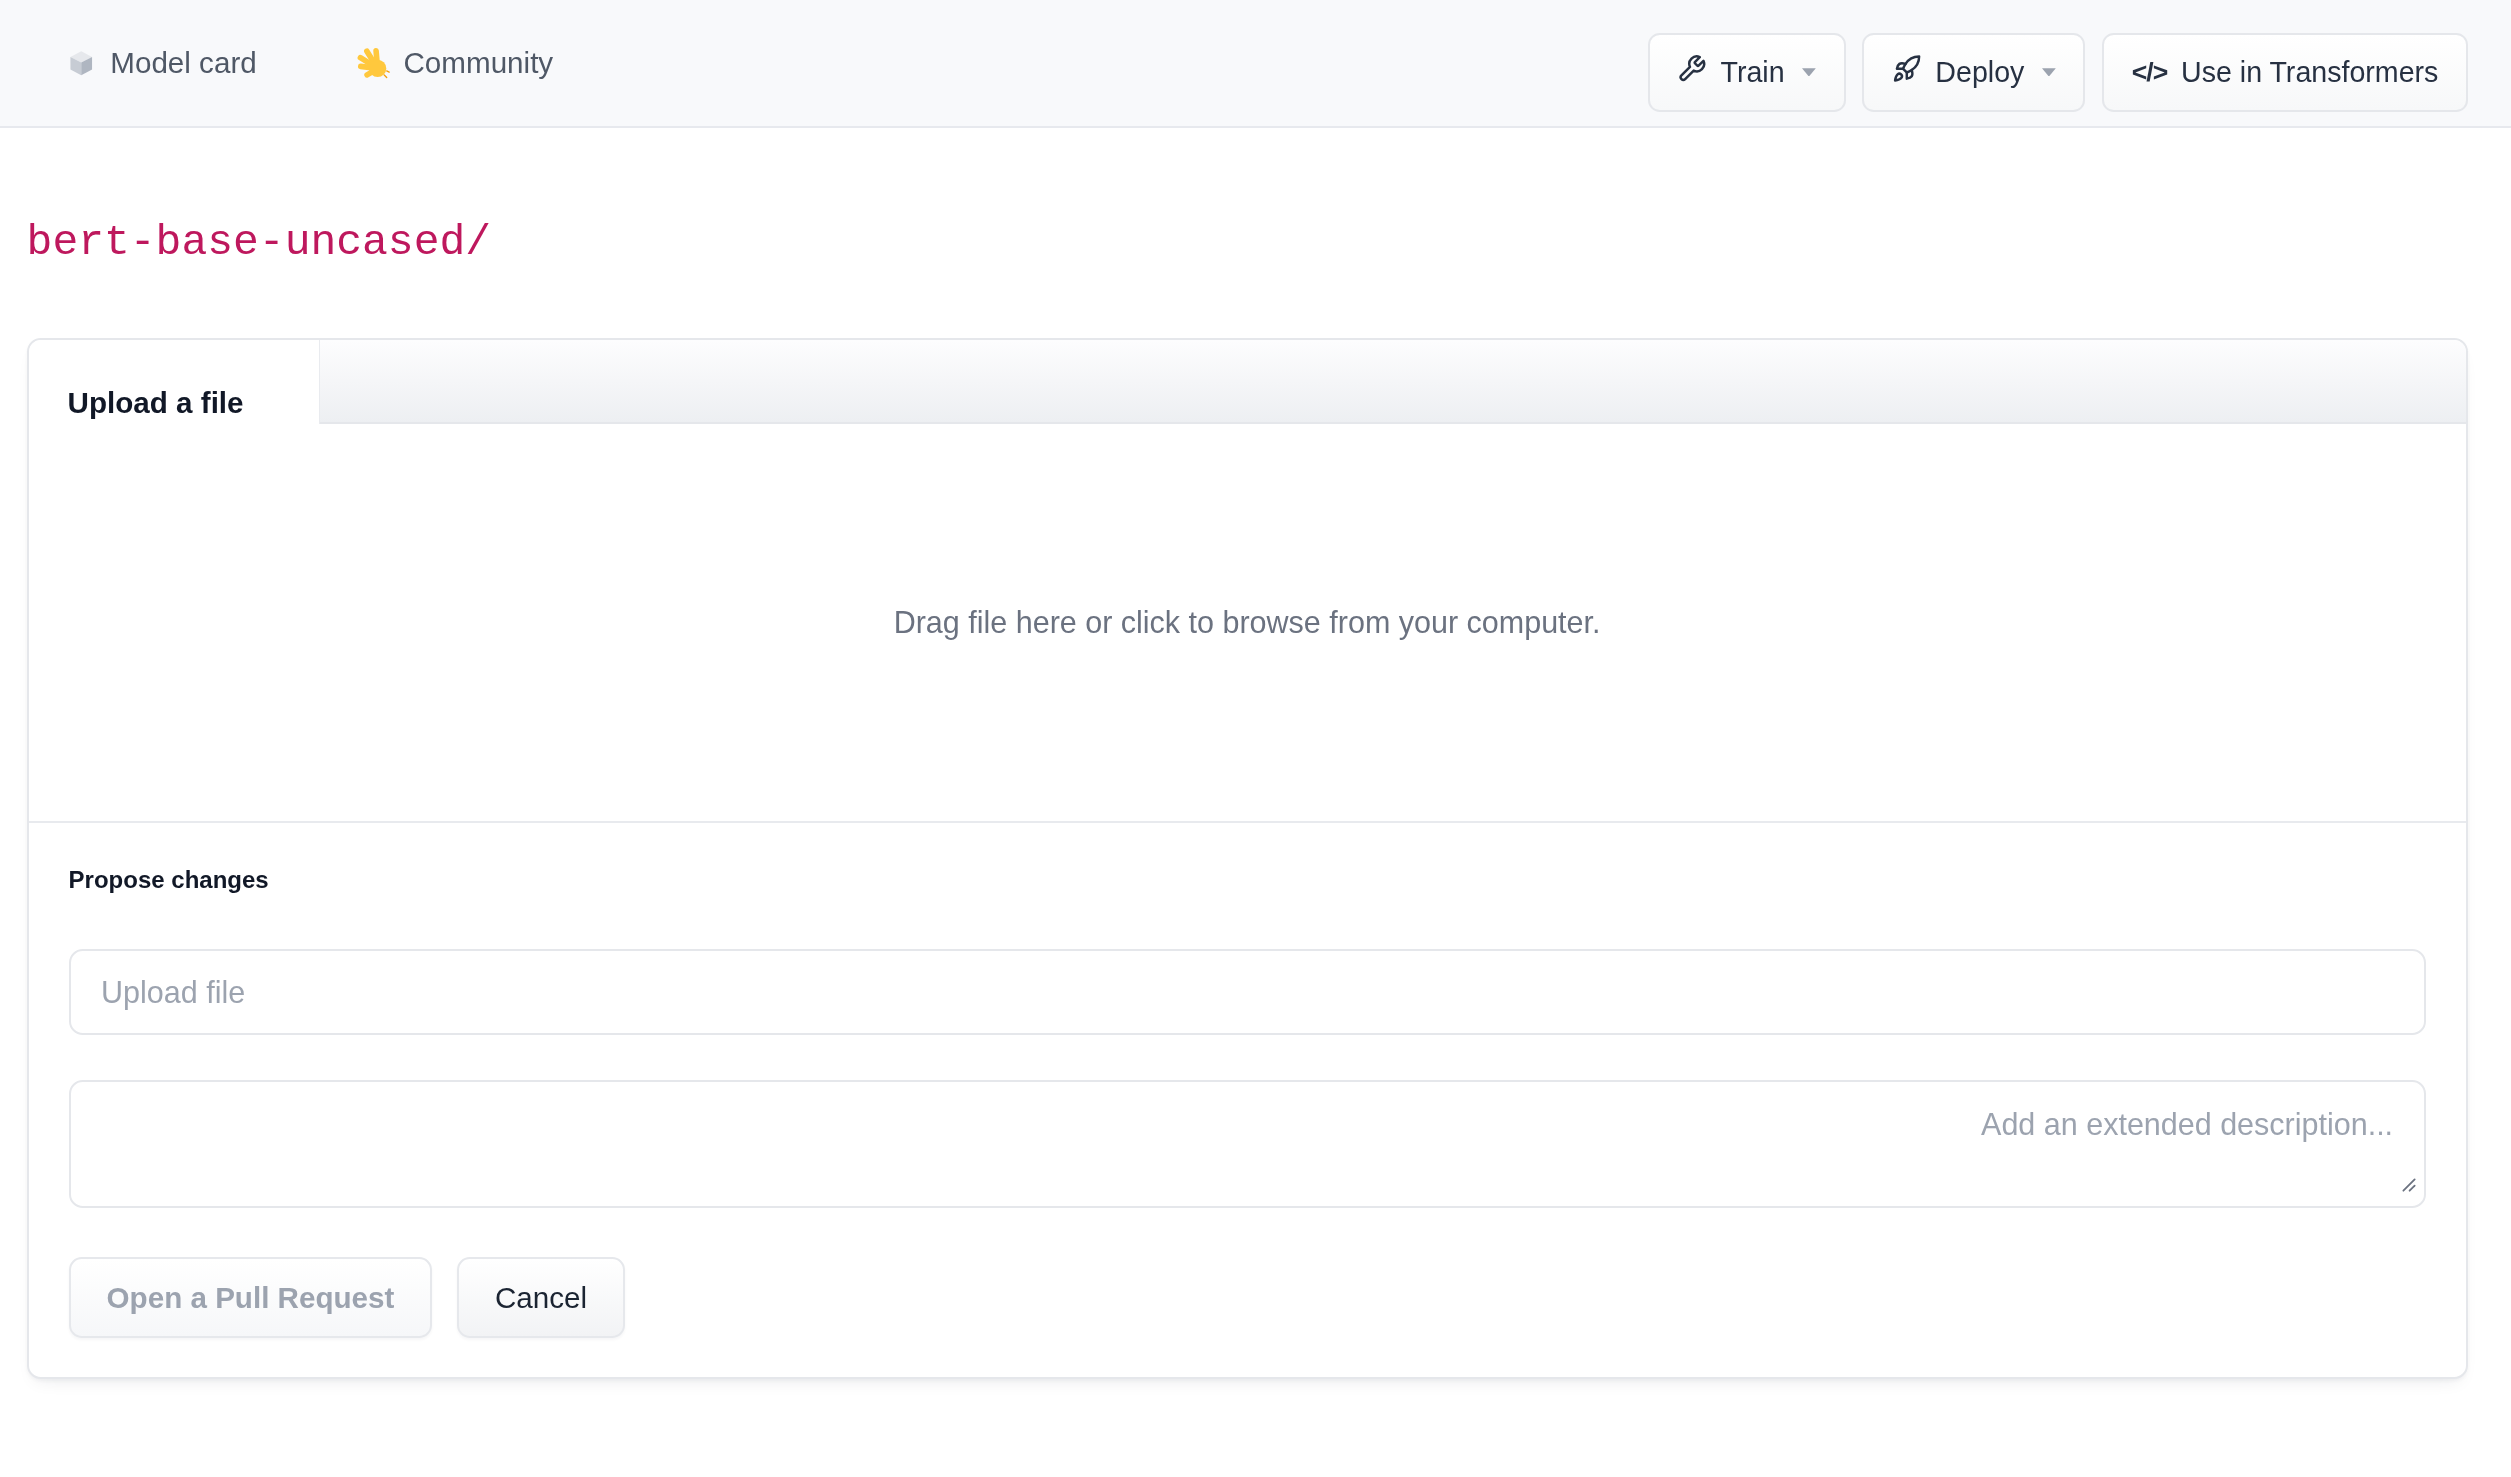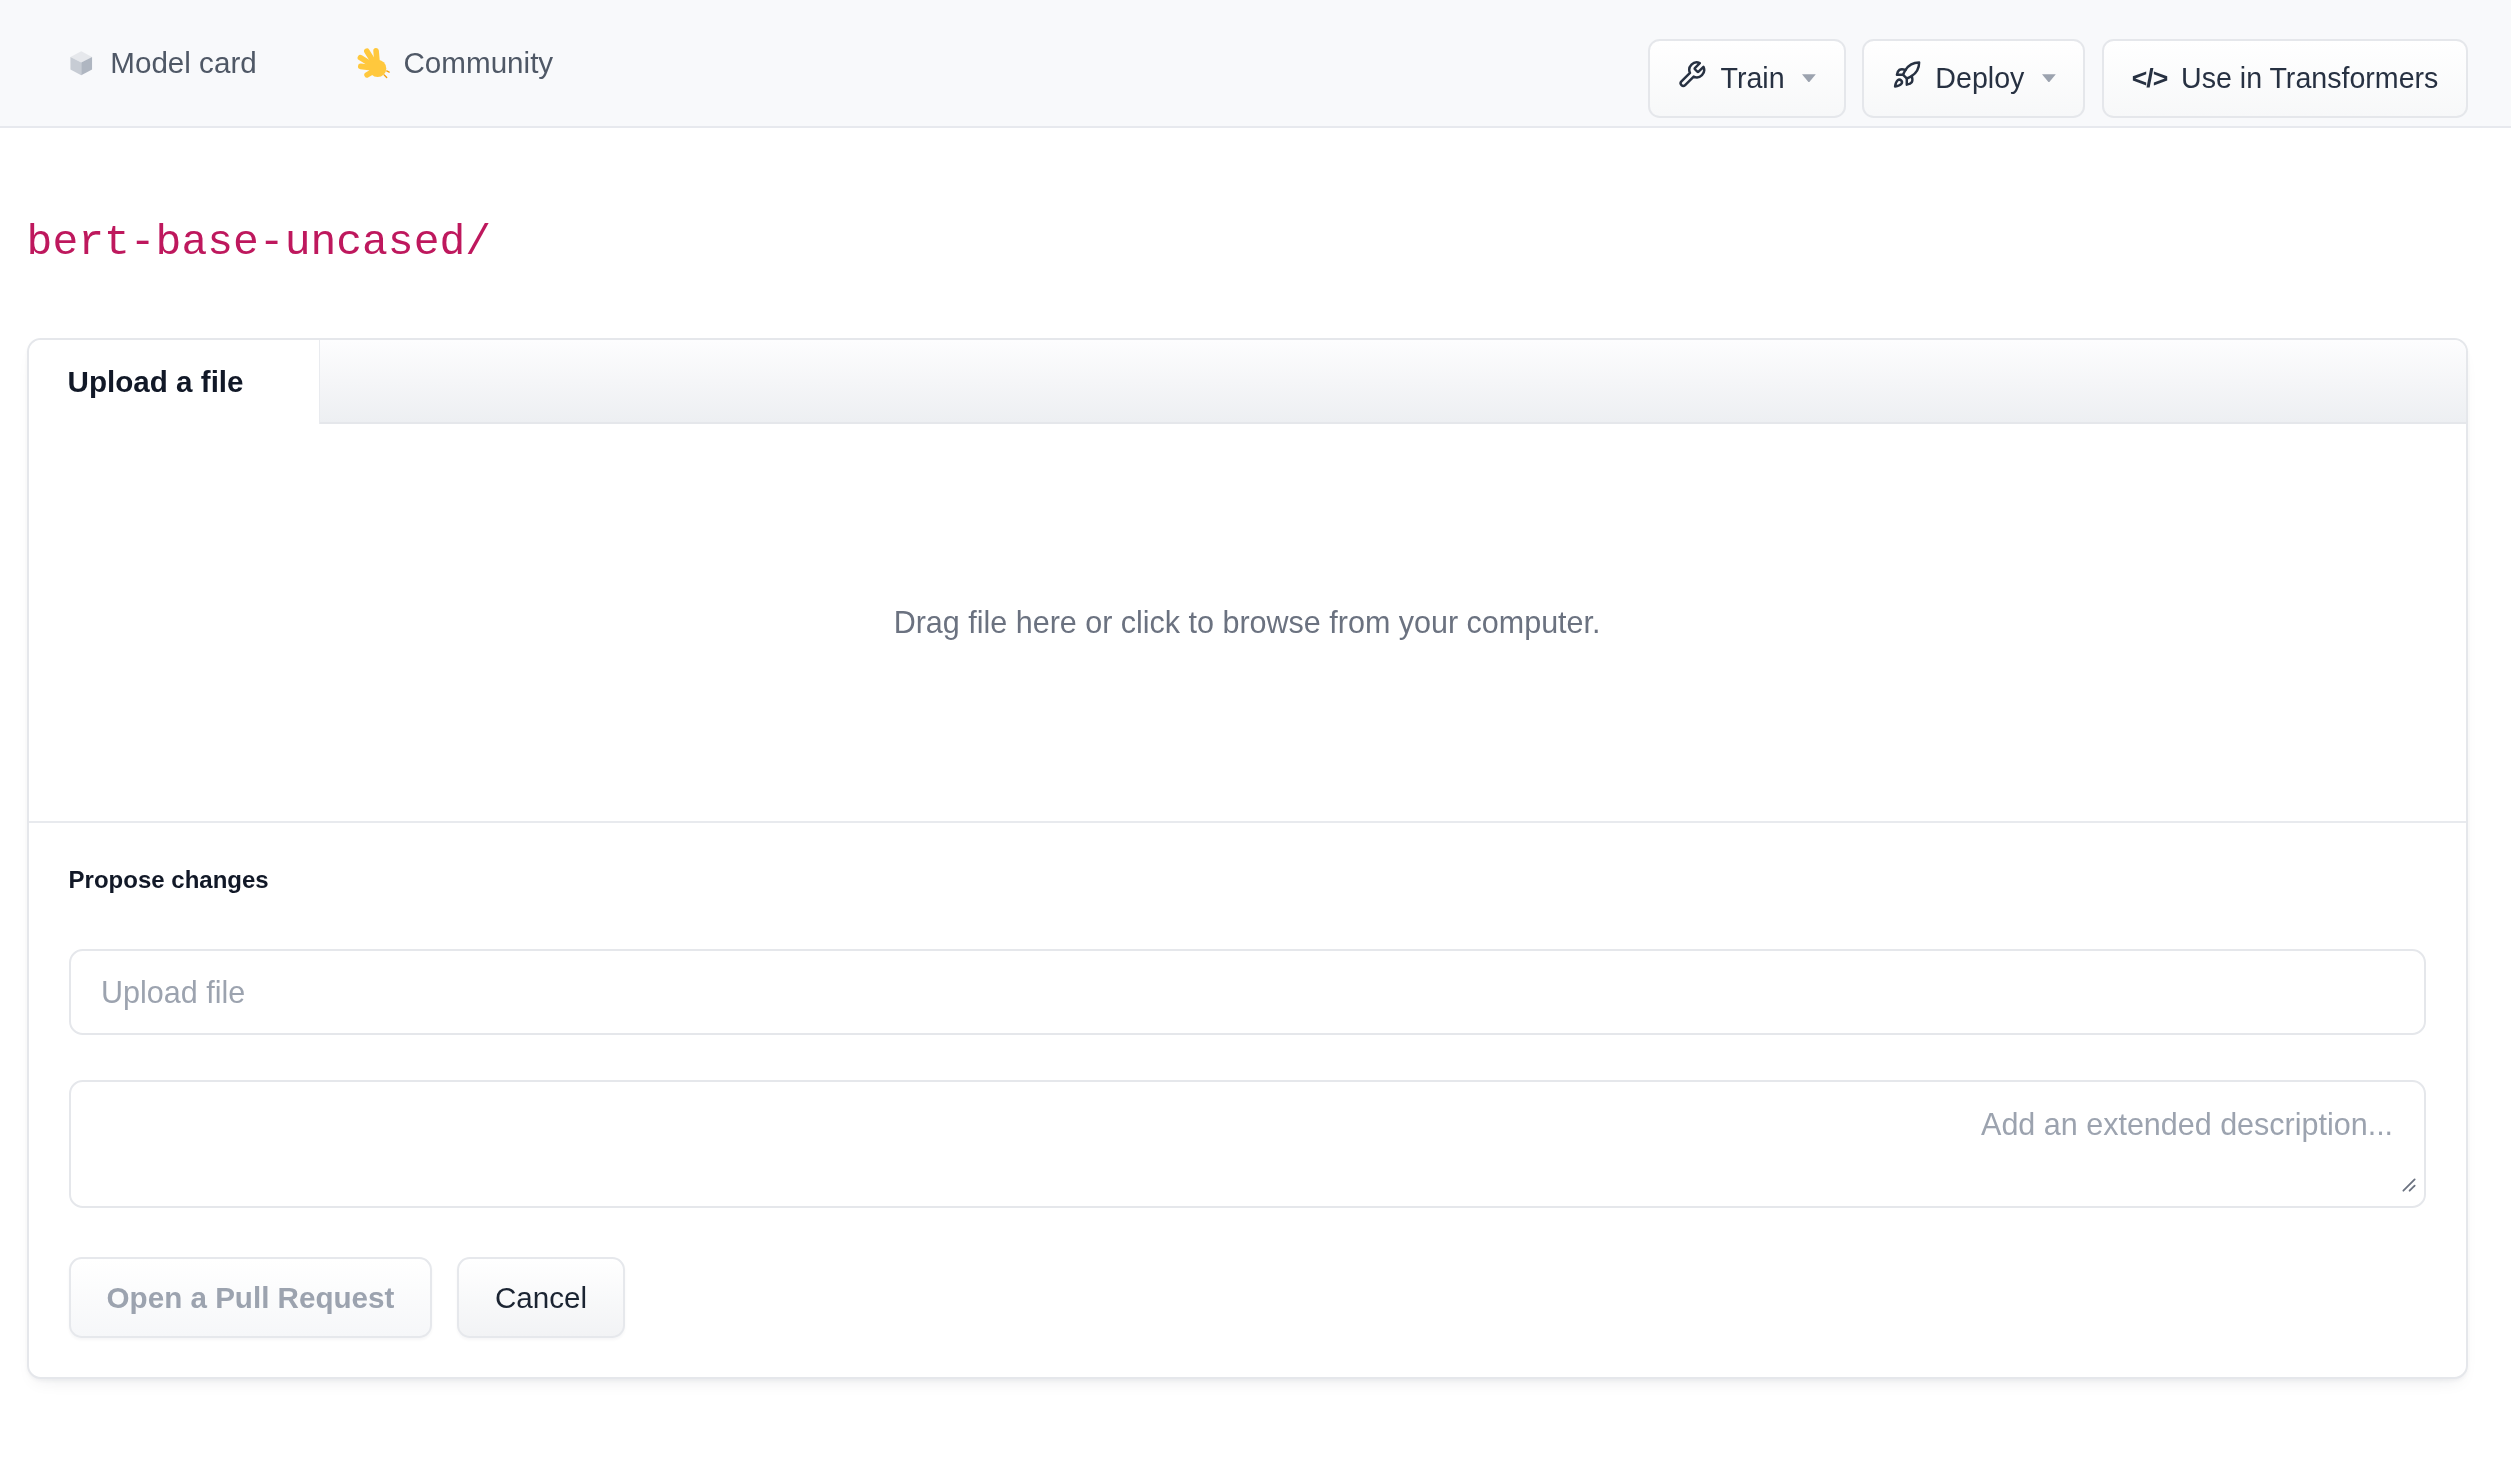--- a/index.html
+++ b/index.html
@@ -31,21 +31,21 @@
   .repo-tab .ticon { display: flex; align-items: center; }
   .repo-tab.active { color: #151c28; font-weight: 700; }
   .tab-underline {
     position: absolute;
     left: 0; right: 0; bottom: -2px;
     height: 6.9px;
     background: #374151;
   }
   .header-actions {
     position: absolute;
-    right: 44px; top: 14px;
+    right: 44px; top: 8px;
     height: 128px;
     display: flex;
     align-items: center;
     gap: 16.7px;
   }
   .hbtn {
     display: flex;
     align-items: center;
     gap: 13.8px;
     height: 79px;
@@ -77,21 +77,21 @@
     width: 2441px;
     border: 2px solid #e5e7eb;
     border-radius: 13.8px;
     background: #ffffff;
     box-shadow: 0 2px 3.9px rgba(20,30,50,0.04), 0 9.9px 17.7px -9.9px rgba(20,30,50,0.10);
     overflow: hidden;
   }
   .panel-tabbar { display: flex; height: 84px; }
   .panel-tab {
     display: flex;
-    align-items: center;
+    align-items: flex-end;
     padding: 4px 39px;
     min-width: 291px;
     background: #ffffff;
     border-right: 1px solid #e9ebef;
     border-top-left-radius: 11.8px;
     font-size: 29.6px;
     font-weight: 700;
     color: #111827;
     cursor: pointer;
     white-space: nowrap;

